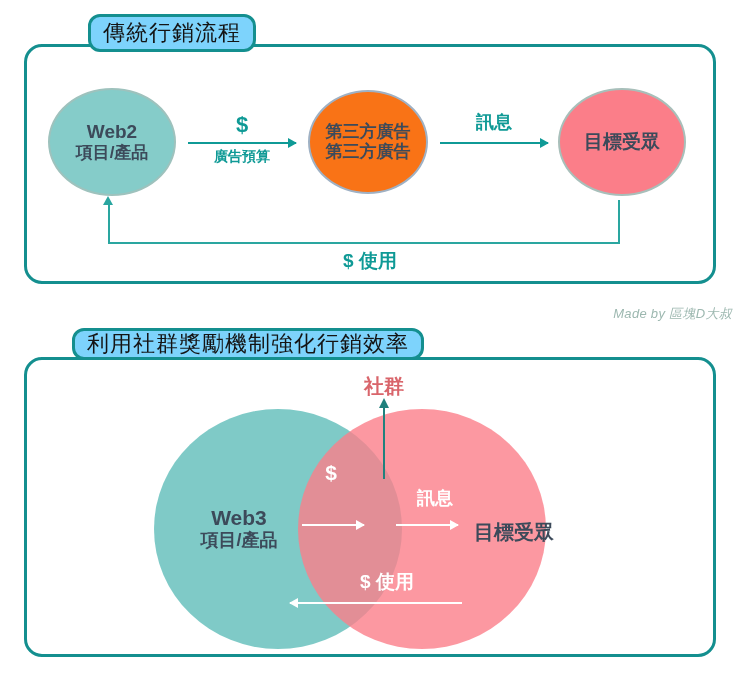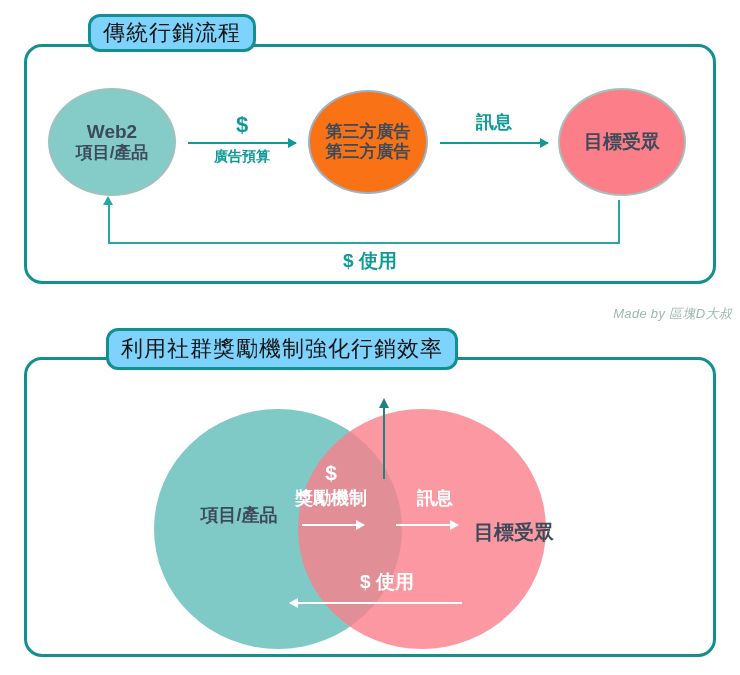--- a/index.html
+++ b/index.html
@@ -53,23 +53,23 @@
     margin-left: 48px;
   }
   #title-traditional {
     left: 40px;
     top: 14px;
     height: 38px;
     font-size: 22px;
     letter-spacing: 1px;
   }
   #title-web3 {
-    left: 58px;
+    left: 24px;
     top: 328px;
-    height: 42px;
+    height: 32px;
     font-size: 22px;
     letter-spacing: 1px;
   }
 
   
   #credit {
     position: absolute;
     right: 8px;
     top: 305px;
     font-size: 13px;
@@ -335,30 +335,31 @@
 <div id="credit">Made by 區塊D大叔</div>
 
 <div class="panel" id="panel-web3"></div>
 
 <div class="panel-title" id="title-web3">利用社群獎勵機制強化行銷效率</div>
 
 <div id="venn-stage">
   <div class="venn-circle" id="venn-left"></div>
   <div class="venn-circle" id="venn-right"></div>
 
+  <div id="label-community">社群</div>
   <div id="arrow-community"></div>
 
   <div class="venn-label" id="venn-label-web3">
+    <div>Web3</div>
     <div class="sub">項目/產品</div>
   </div>
 
   <div class="venn-label" id="venn-label-audience">目標受眾</div>
 
   <div class="venn-inner-label" id="label-dollar-2">$</div>
-  <div class="venn-inner-label" id="label-reward">獎勵機制</div>
   <div class="white-arrow right" id="arrow-reward"></div>
 
   <div class="venn-inner-label" id="label-msg-2">訊息</div>
   <div class="white-arrow right" id="arrow-msg-2"></div>
 
   <div class="venn-inner-label" id="label-use-2">$ 使用</div>
   <div class="white-arrow left" id="arrow-use-2"></div>
 </div>
 
 </body></html>

